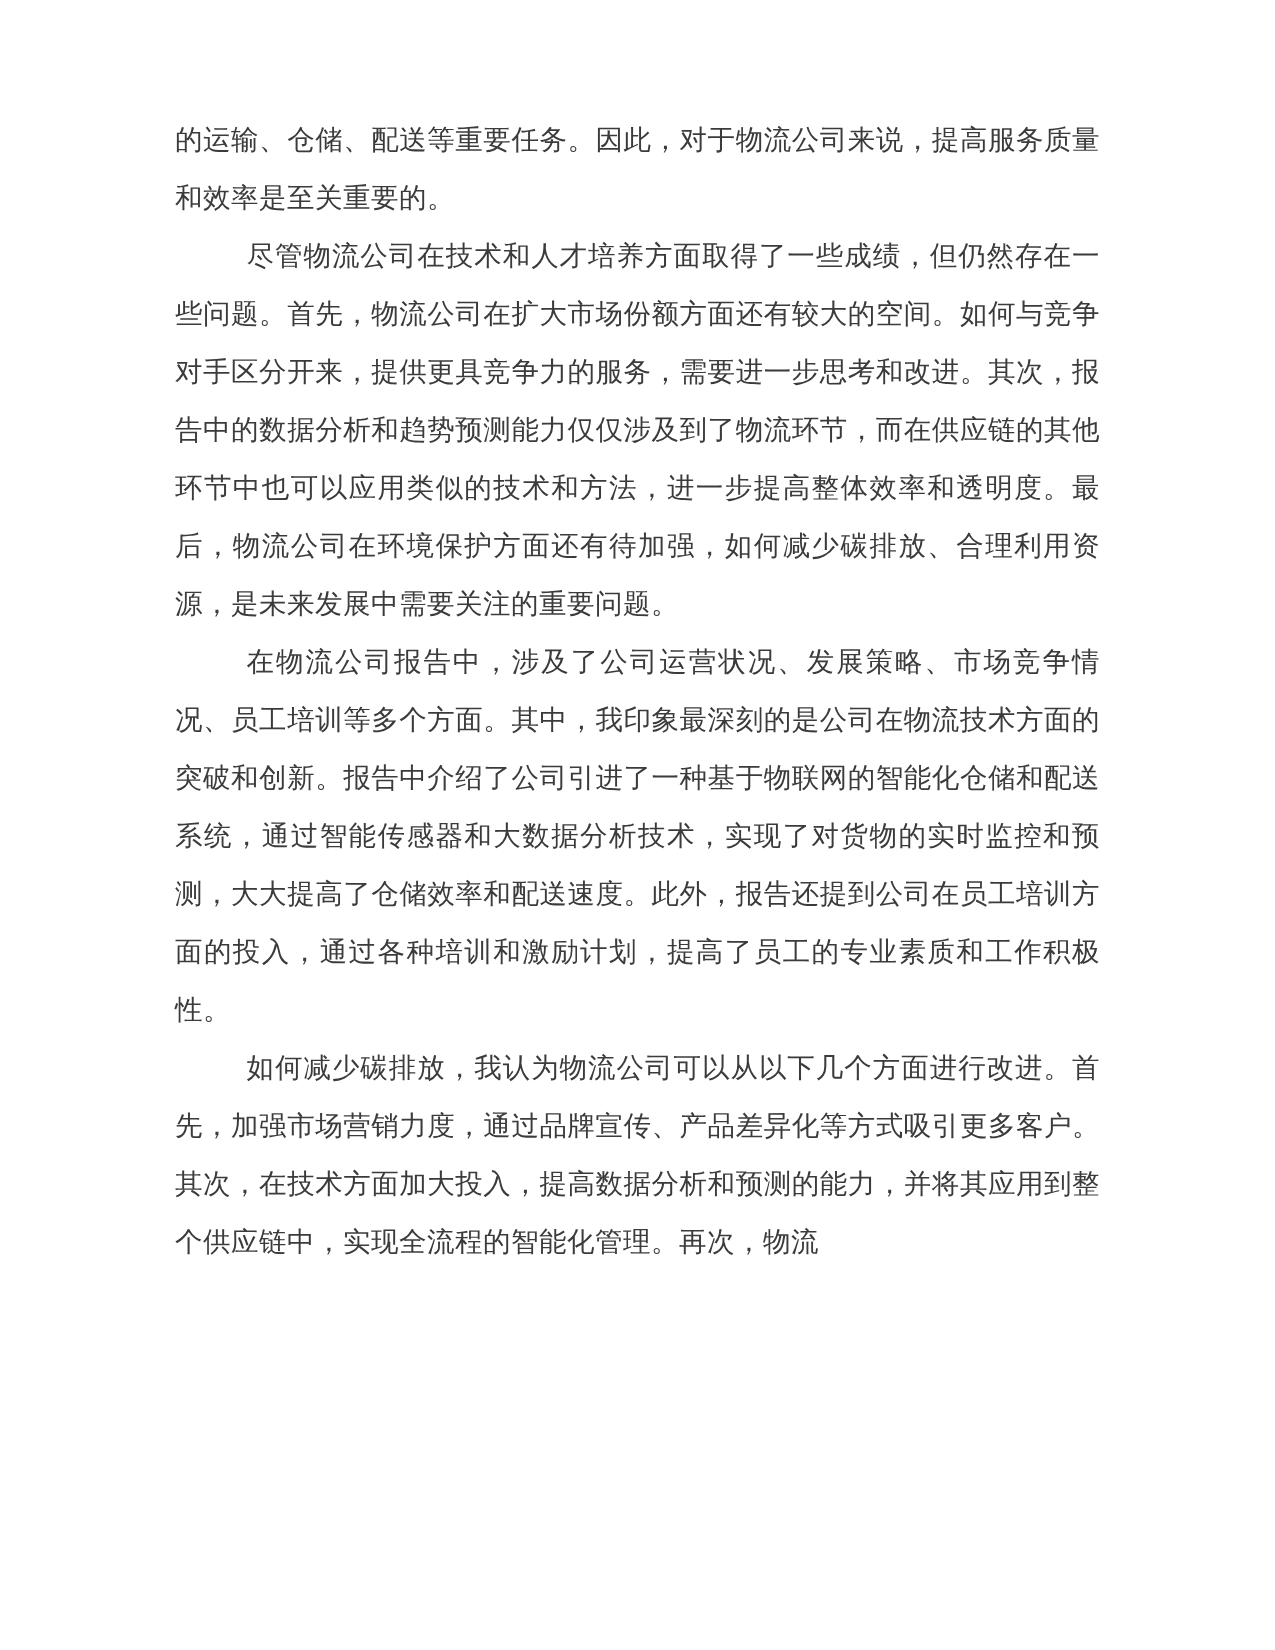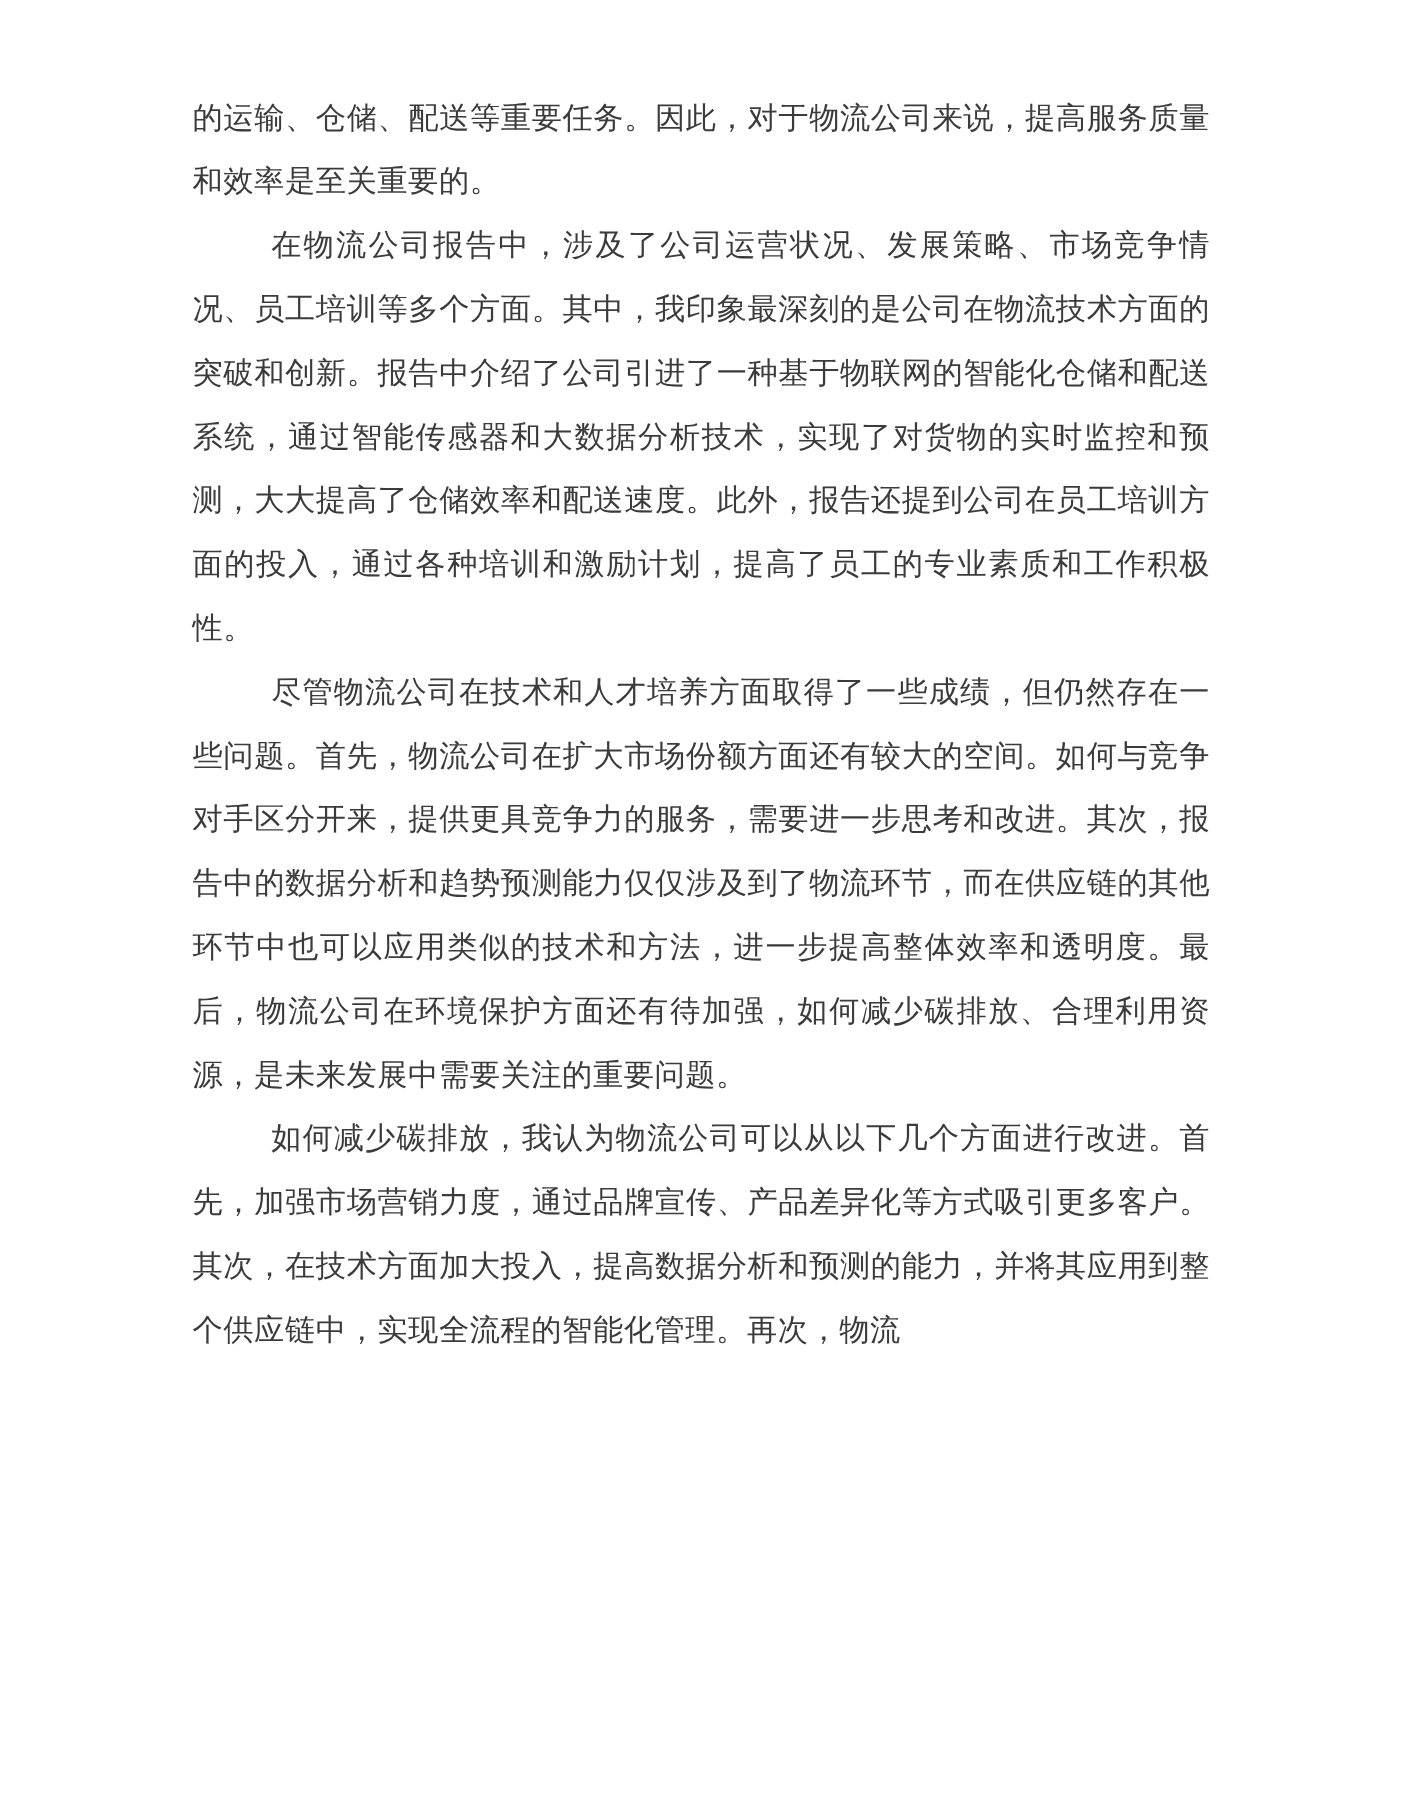--- a/index.html
+++ b/index.html
@@ -6,21 +6,21 @@
     margin: 0;
     padding: 0;
     background: #ffffff;
   }
   .page {
     position: relative;
     width: 1275px;
     height: 1650px;
     background: #ffffff;
     box-sizing: border-box;
-    padding: 78px 175px 130px 175px;
+    padding: 110px 175px 130px 175px;
     font-family: "DejaVu Serif", "Liberation Serif", serif;
   }
   .doc-body {
     font-size: 27.5px;
     line-height: 58px;
     color: #3b3b3b;
     text-align: justify;
     text-justify: inter-ideograph;
     letter-spacing: 0.5px;
   }
@@ -32,17 +32,17 @@
   .para.indent {
     text-indent: 2.6em;
   }
 </style>
 </head>
 <body>
 
 <div class="page">
   <div class="doc-body">
     <p class="para">的运输、仓储、配送等重要任务。因此，对于物流公司来说，提高服务质量和效率是至关重要的。</p>
+    <p class="para indent">尽管物流公司在技术和人才培养方面取得了一些成绩，但仍然存在一些问题。首先，物流公司在扩大市场份额方面还有较大的空间。如何与竞争对手区分开来，提供更具竞争力的服务，需要进一步思考和改进。其次，报告中的数据分析和趋势预测能力仅仅涉及到了物流环节，而在供应链的其他环节中也可以应用类似的技术和方法，进一步提高整体效率和透明度。最后，物流公司在环境保护方面还有待加强，如何减少碳排放、合理利用资源，是未来发展中需要关注的重要问题。</p>
     <p class="para indent">在物流公司报告中，涉及了公司运营状况、发展策略、市场竞争情况、员工培训等多个方面。其中，我印象最深刻的是公司在物流技术方面的突破和创新。报告中介绍了公司引进了一种基于物联网的智能化仓储和配送系统，通过智能传感器和大数据分析技术，实现了对货物的实时监控和预测，大大提高了仓储效率和配送速度。此外，报告还提到公司在员工培训方面的投入，通过各种培训和激励计划，提高了员工的专业素质和工作积极性。</p>
-    <p class="para indent">尽管物流公司在技术和人才培养方面取得了一些成绩，但仍然存在一些问题。首先，物流公司在扩大市场份额方面还有较大的空间。如何与竞争对手区分开来，提供更具竞争力的服务，需要进一步思考和改进。其次，报告中的数据分析和趋势预测能力仅仅涉及到了物流环节，而在供应链的其他环节中也可以应用类似的技术和方法，进一步提高整体效率和透明度。最后，物流公司在环境保护方面还有待加强，如何减少碳排放、合理利用资源，是未来发展中需要关注的重要问题。</p>
     <p class="para indent">如何减少碳排放，我认为物流公司可以从以下几个方面进行改进。首先，加强市场营销力度，通过品牌宣传、产品差异化等方式吸引更多客户。其次，在技术方面加大投入，提高数据分析和预测的能力，并将其应用到整个供应链中，实现全流程的智能化管理。再次，物流</p>
   </div>
 </div>
 
 </body></html>

